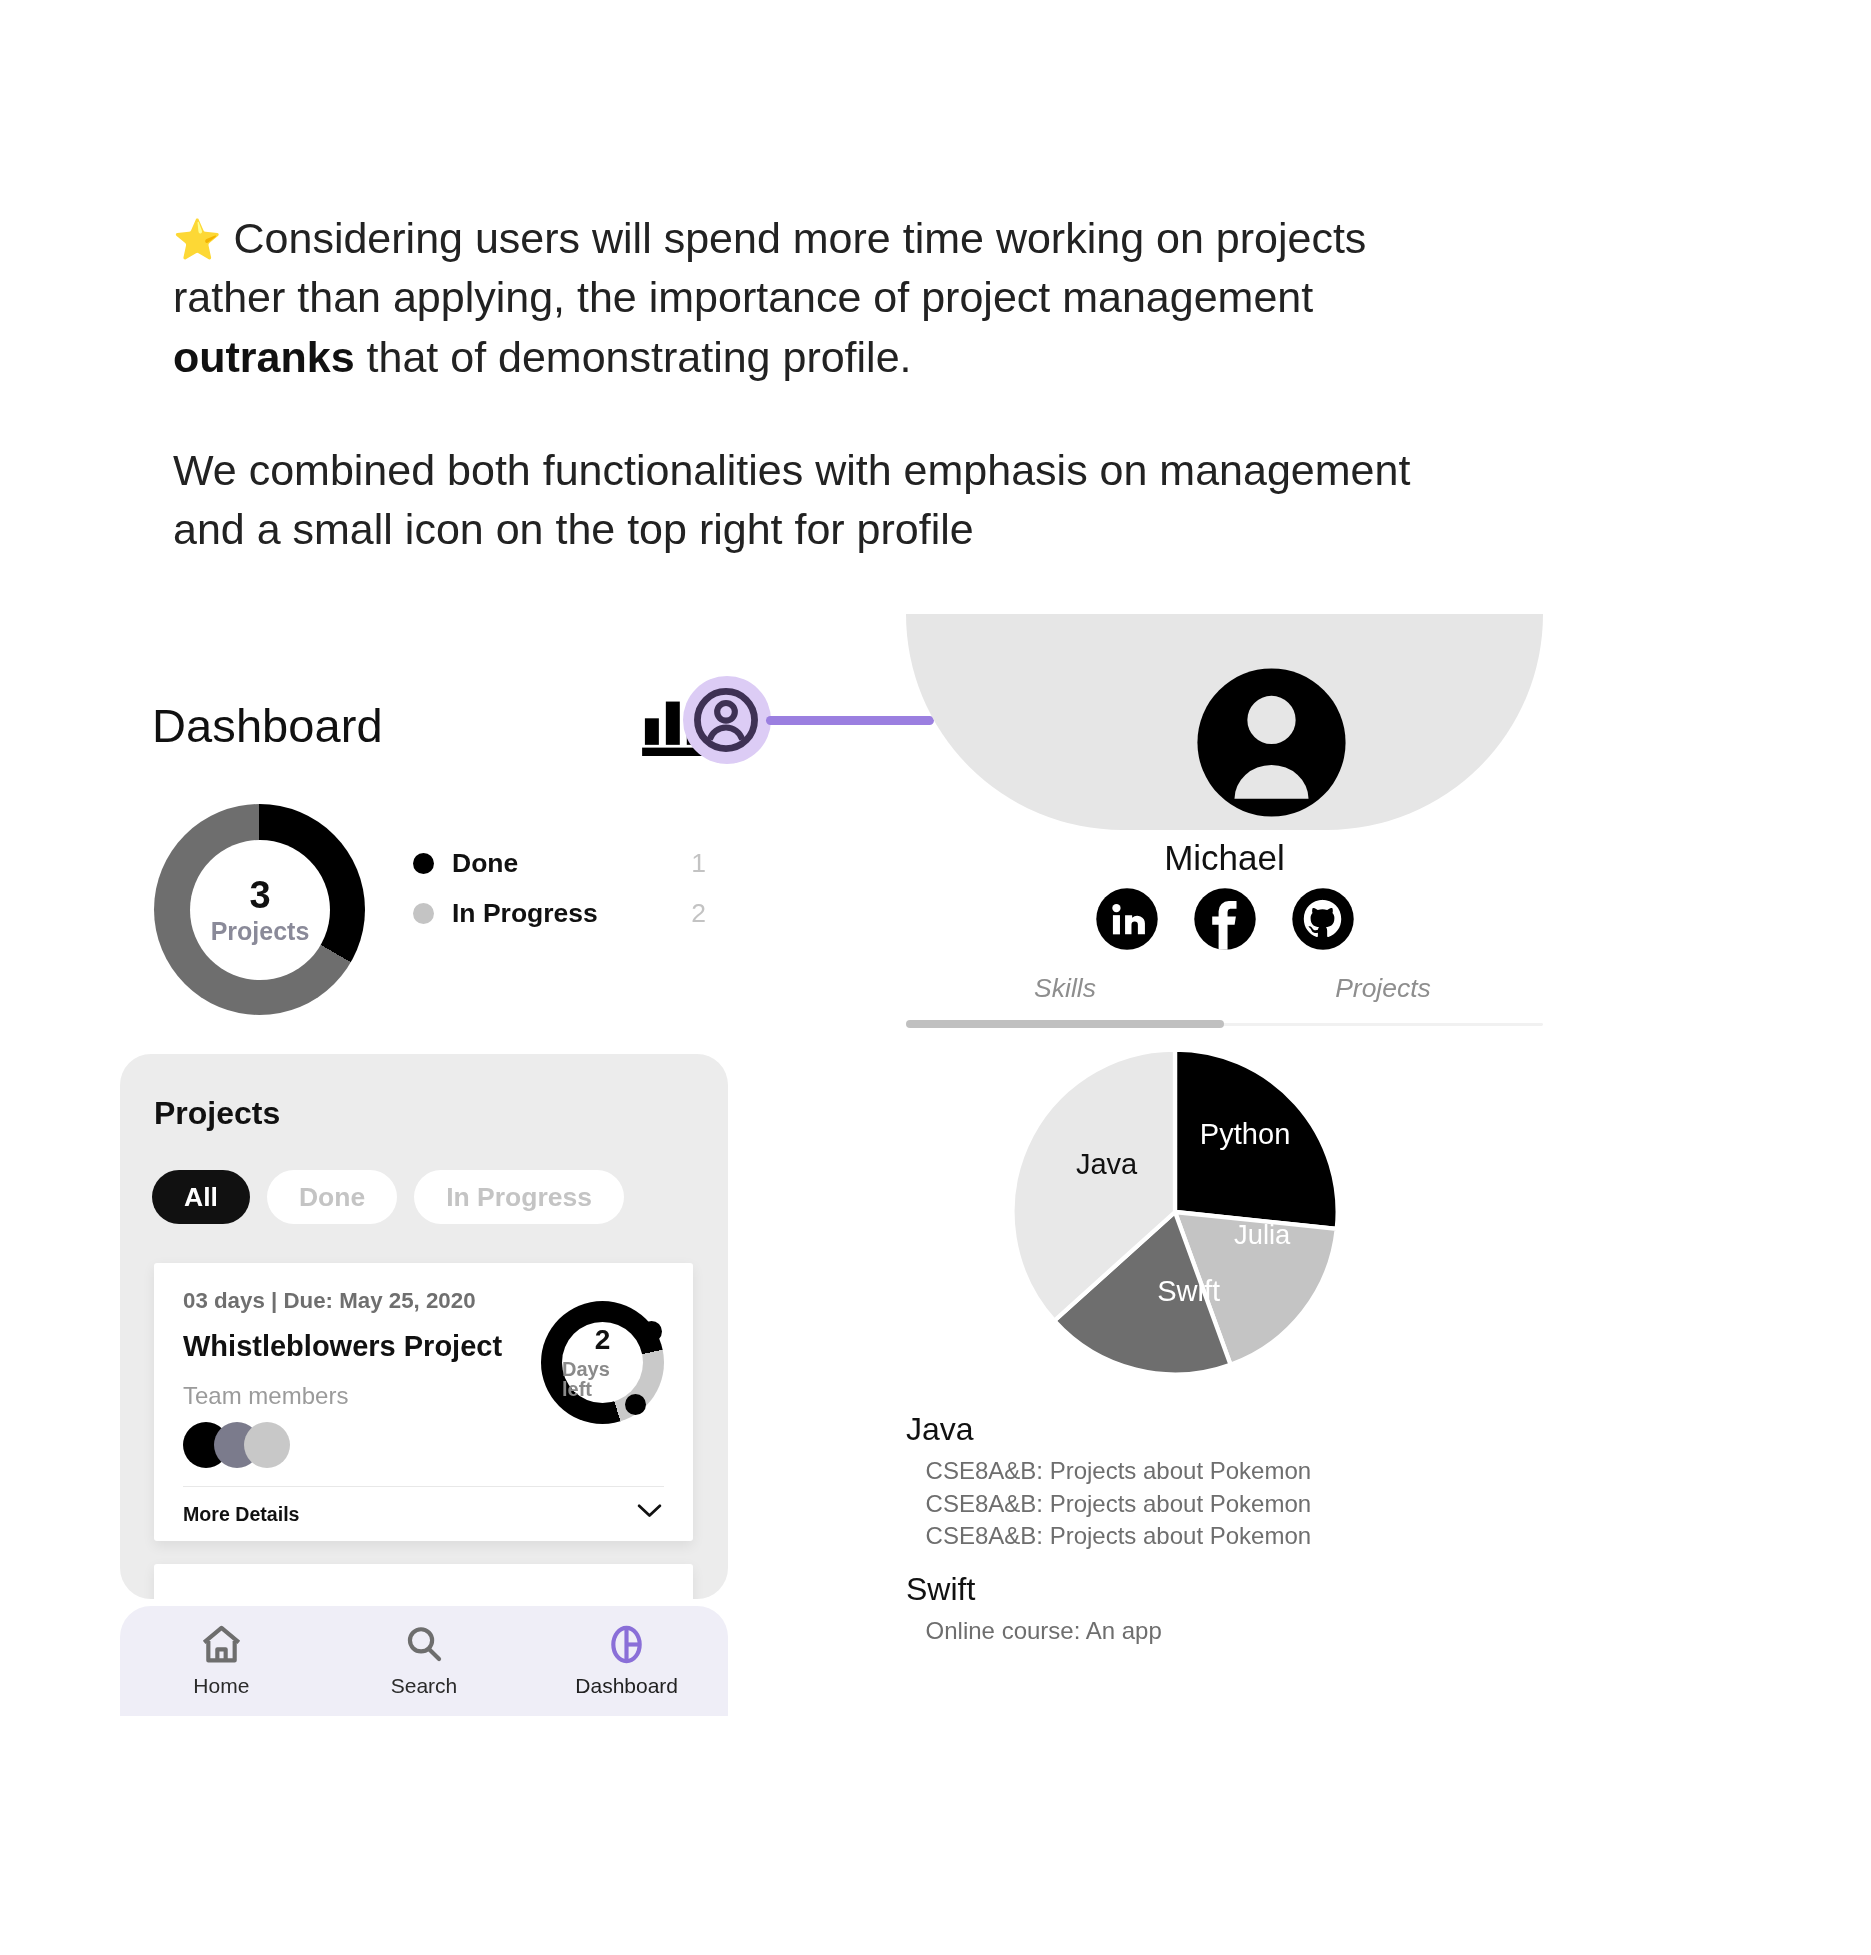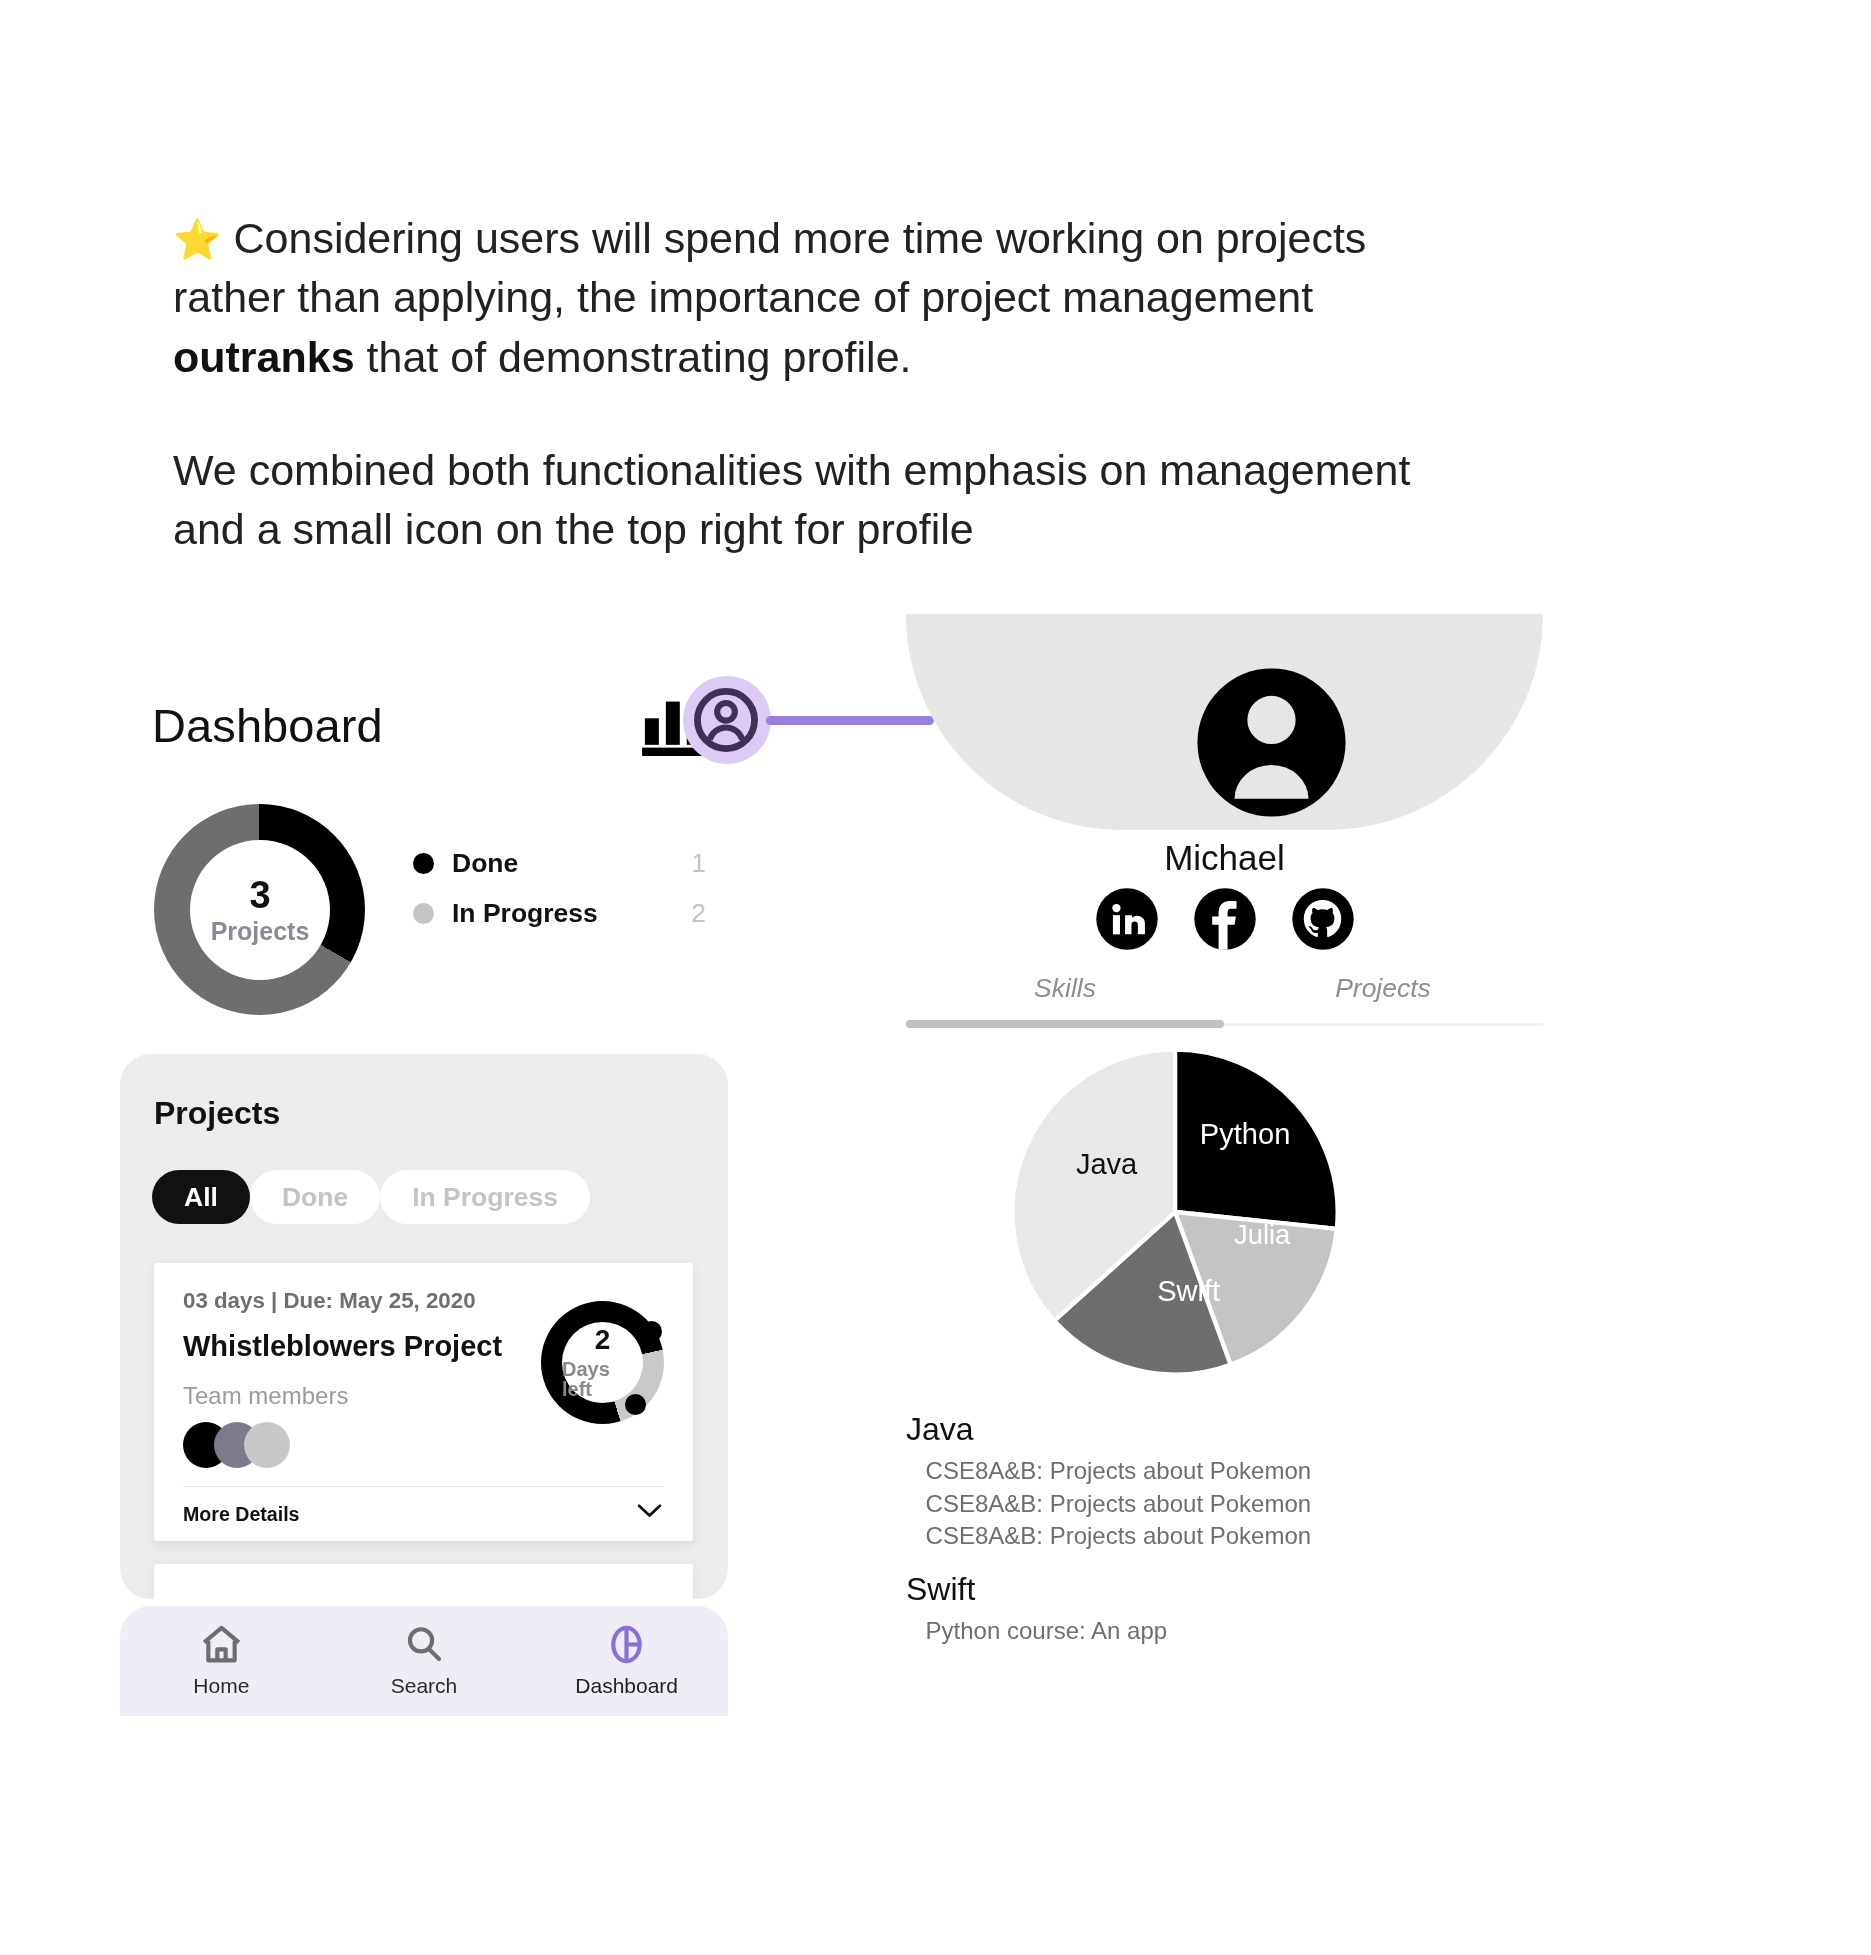--- a/index.html
+++ b/index.html
@@ -56,21 +56,21 @@
   .leg-label{font-size:26.5px;font-weight:700;color:#111;margin-left:18px;}
   .leg-val{font-size:26.5px;color:#C3C3C3;position:absolute;right:0;}
   .leg-row{position:relative;}
 
   
   #panel{
     position:absolute;left:120px;top:1054px;width:608px;height:545px;
     background:#ECECEC;border-radius:31px;overflow:hidden;
   }
   #panel-title{position:absolute;left:34px;top:41px;font-size:32px;font-weight:700;color:#111;}
-  #pills{position:absolute;left:32px;top:116px;display:flex;}
+  #pills{position:absolute;left:32px;top:116px;display:flex;gap:17px;}
   .pill-btn{
     height:54px;border-radius:27px;display:flex;align-items:center;justify-content:center;
     padding:0 32px;font-size:26.5px;font-weight:700;
   }
   .pill-btn.active{background:#111;color:#fff;}
   .pill-btn.idle{background:#fff;color:#C4C4C4;}
 
   .proj-card{
     position:absolute;left:34px;width:539px;background:#fff;border-radius:3px;
     box-shadow:0 4.2px 12.6px rgba(0,0,0,.07);
@@ -298,16 +298,16 @@
     <text x="108" y="152" font-size="17" fill="#FFFFFF" text-anchor="middle" font-family="Liberation Sans, sans-serif">Swift</text>
     <text x="60" y="78" font-size="17" fill="#111111" text-anchor="middle" font-family="Liberation Sans, sans-serif">Java</text>
   </svg>
 
   <div id="skills">
     <div class="sk-head">Java</div>
     <div class="sk-item">CSE8A&amp;B: Projects about Pokemon</div>
     <div class="sk-item">CSE8A&amp;B: Projects about Pokemon</div>
     <div class="sk-item">CSE8A&amp;B: Projects about Pokemon</div>
     <div class="sk-head second">Swift</div>
-    <div class="sk-item">Python course: An app</div>
+    <div class="sk-item">Online course: An app</div>
   </div>
 </div>
 
 
 </body></html>

